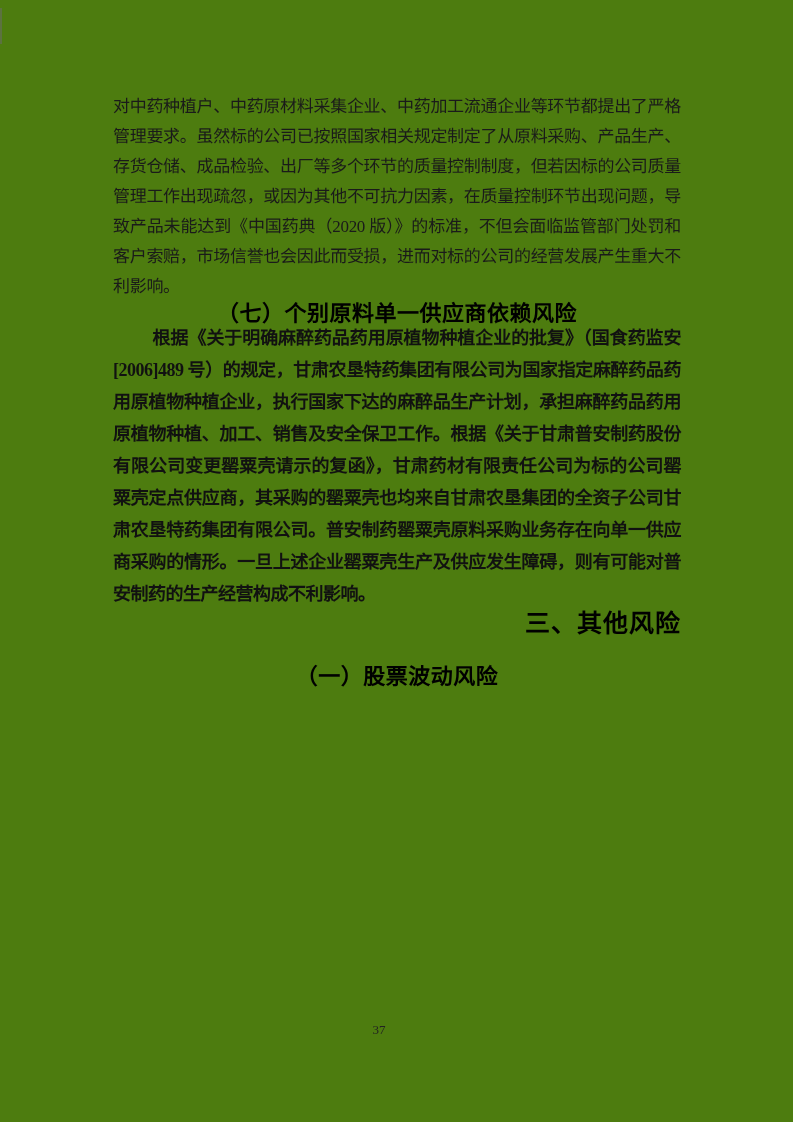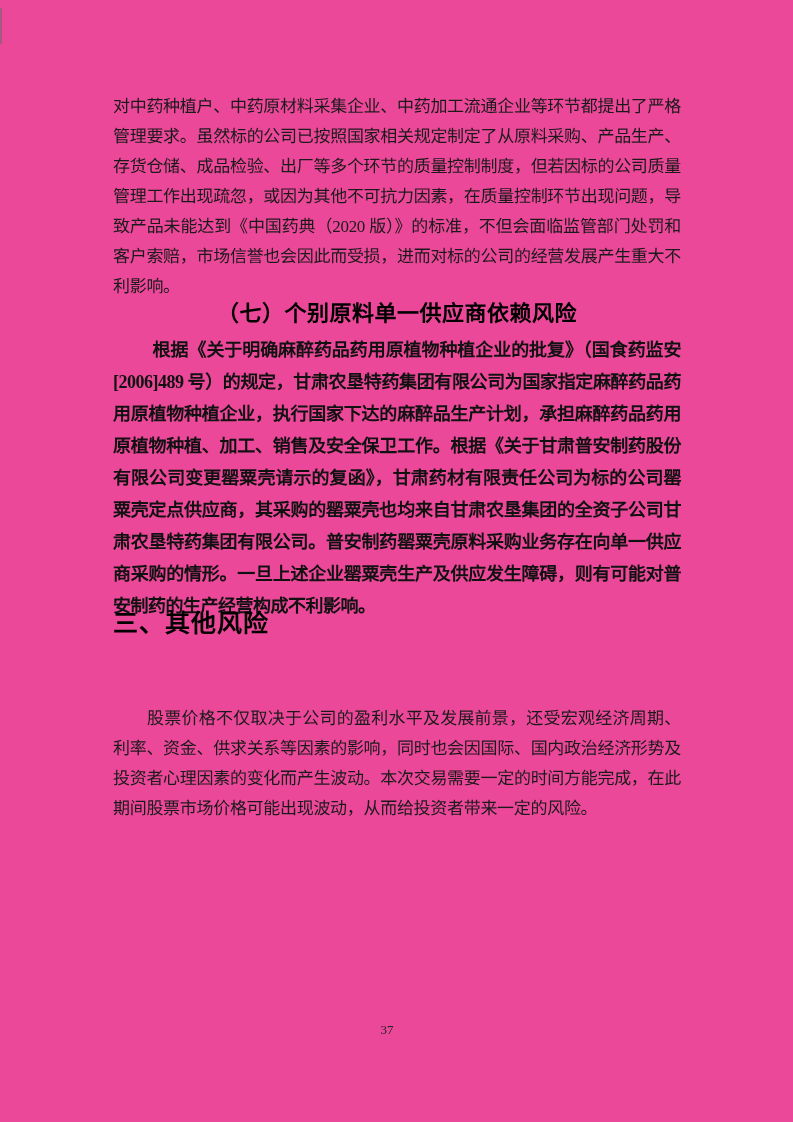--- a/index.html
+++ b/index.html
@@ -4,21 +4,21 @@
 <style>
   html, body {
     margin: 0;
     padding: 0;
     background: #ffffff;
   }
   .page {
     position: relative;
     width: 793px;
     height: 1122px;
-    background: #ec4899;
+    background: #4d7c0f;
     overflow: hidden;
     color: #1a1a1a;
   }
   
   .edge-artifact {
     position: absolute;
     left: 0;
     top: 8px;
     width: 2px;
     height: 36px;
@@ -64,47 +64,48 @@
     color: #000000;
     text-align: center;
   }
   .heading-main {
     font-family: "Liberation Sans", "DejaVu Sans", sans-serif;
     font-size: 25px;
     font-weight: bold;
     line-height: 32px;
     letter-spacing: 1px;
     color: #000000;
+    text-align: right;
   }
   .page-number {
     position: absolute;
-    left: 8px;
+    left: 0;
     top: 1022px;
     width: 758px;
     text-align: center;
     font-family: "Liberation Serif", "DejaVu Serif", serif;
     font-size: 13px;
     color: #222222;
   }
 </style>
 </head>
 <body>
 
 <div class="page">
 
   <div class="edge-artifact"></div>
 
   <p class="block body-text" style="top: 92px;">对中药种植户、中药原材料采集企业、中药加工流通企业等环节都提出了严格管理要求。虽然标的公司已按照国家相关规定制定了从原料采购、产品生产、存货仓储、成品检验、出厂等多个环节的质量控制制度，但若因标的公司质量管理工作出现疏忽，或因为其他不可抗力因素，在质量控制环节出现问题，导致产品未能达到《中国药典（2020 版）》的标准，不但会面临监管部门处罚和客户索赔，市场信誉也会因此而受损，进而对标的公司的经营发展产生重大不利影响。</p>
 
   <h3 class="block heading-sub" style="top: 300px;">（七）个别原料单一供应商依赖风险</h3>
 
-  <p class="block kaiti-text" style="top: 334px;">根据《关于明确麻醉药品药用原植物种植企业的批复》（国食药监安[2006]489 号）的规定，甘肃农垦特药集团有限公司为国家指定麻醉药品药用原植物种植企业，执行国家下达的麻醉品生产计划，承担麻醉药品药用原植物种植、加工、销售及安全保卫工作。根据《关于甘肃普安制药股份有限公司变更罂粟壳请示的复函》，甘肃药材有限责任公司为标的公司罂粟壳定点供应商，其采购的罂粟壳也均来自甘肃农垦集团的全资子公司甘肃农垦特药集团有限公司。普安制药罂粟壳原料采购业务存在向单一供应商采购的情形。一旦上述企业罂粟壳生产及供应发生障碍，则有可能对普安制药的生产经营构成不利影响。</p>
+  <p class="block kaiti-text" style="top: 322px;">根据《关于明确麻醉药品药用原植物种植企业的批复》（国食药监安[2006]489 号）的规定，甘肃农垦特药集团有限公司为国家指定麻醉药品药用原植物种植企业，执行国家下达的麻醉品生产计划，承担麻醉药品药用原植物种植、加工、销售及安全保卫工作。根据《关于甘肃普安制药股份有限公司变更罂粟壳请示的复函》，甘肃药材有限责任公司为标的公司罂粟壳定点供应商，其采购的罂粟壳也均来自甘肃农垦集团的全资子公司甘肃农垦特药集团有限公司。普安制药罂粟壳原料采购业务存在向单一供应商采购的情形。一旦上述企业罂粟壳生产及供应发生障碍，则有可能对普安制药的生产经营构成不利影响。</p>
 
   <h2 class="block heading-main" style="top: 607px;">三、其他风险</h2>
 
+  <h3 class="block heading-sub" style="top: 663px;">（一）股票波动风险</h3>
 
-  <p class="block body-text indent2" style="top: 704px;">股票价格不仅取决于公司的盈利水平及发展前景，还受宏观经济周期、利率、资金、供求关系等因素的影响，同时也会因国际、国内政治经济形势及投资者心理因素的变化而产生波动。本次交易需要一定的时间方能完成，在此期间股票市场价格可能出现波动，从而给投资者带来一定的风险。</p>
 
 
 
   <div class="page-number">37</div>
 
 </div>
 
 </body></html>

